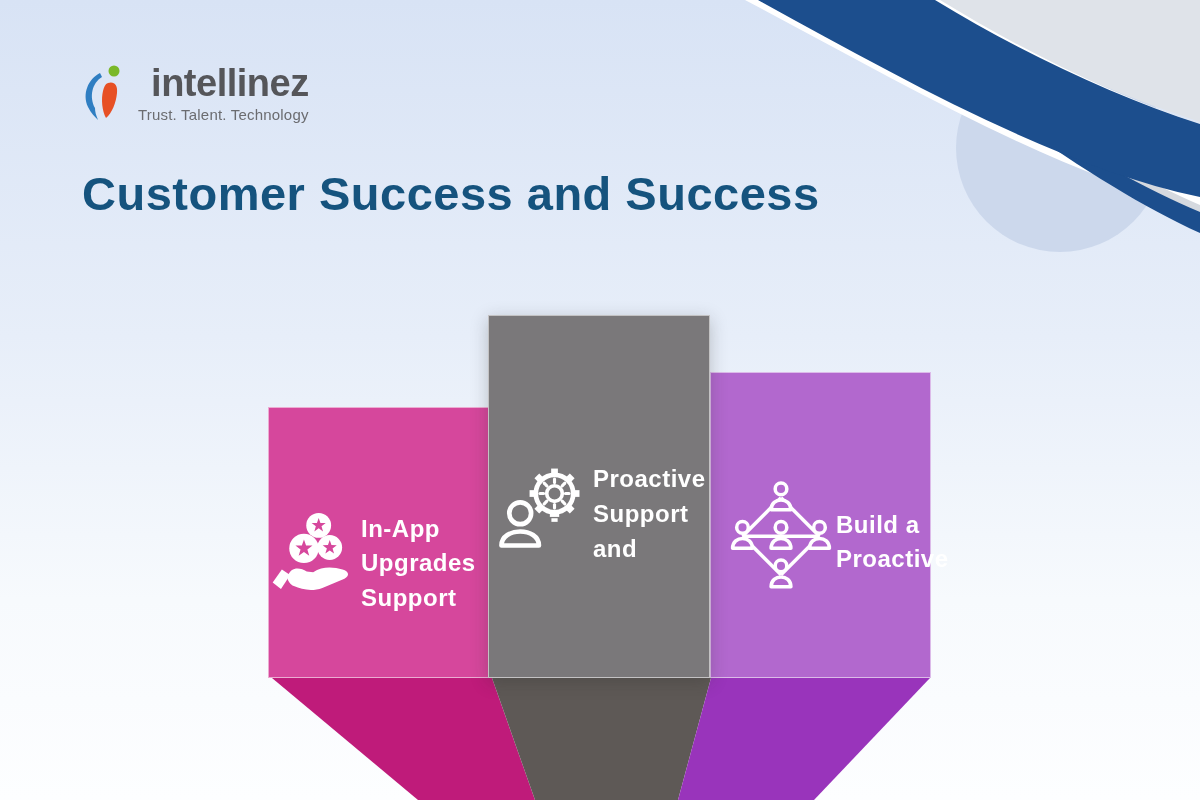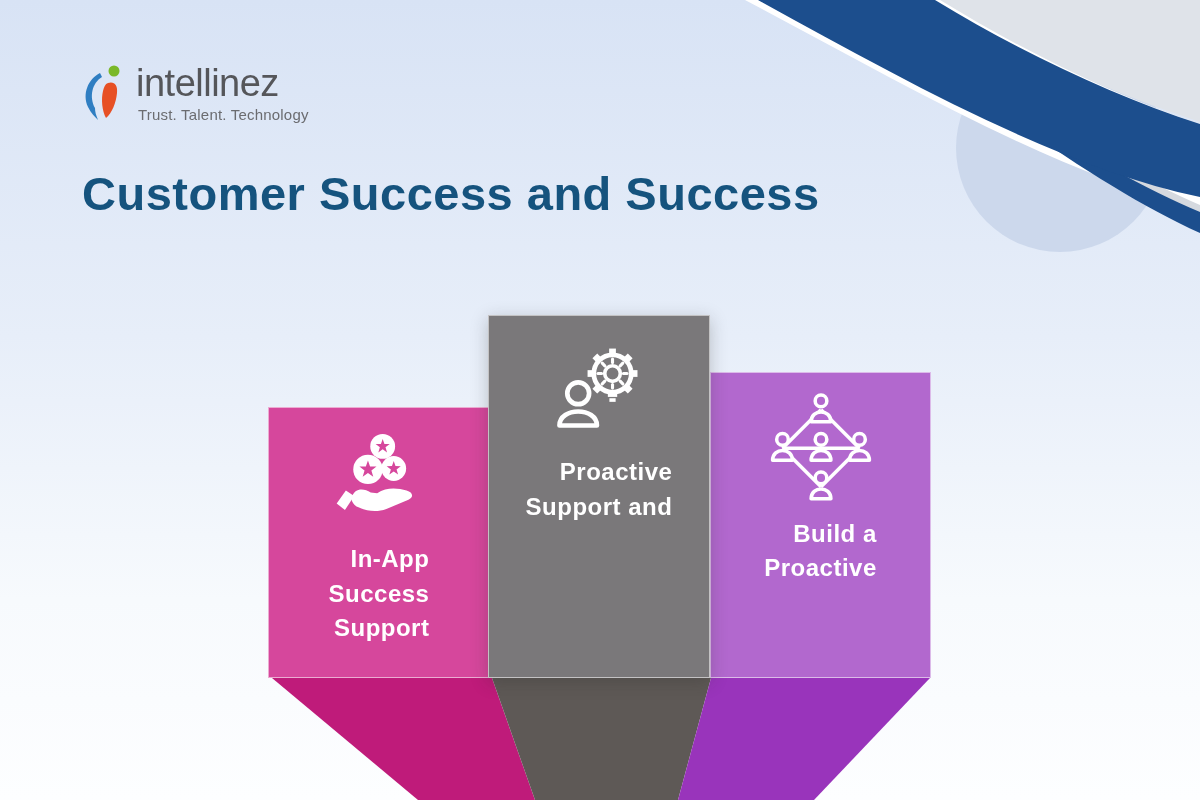--- a/index.html
+++ b/index.html
@@ -22,45 +22,46 @@
     width: 1200px; height: 800px;
     display: block;
   }
 
   
   .logo { position: absolute; left: 82px; top: 62px; display: flex; align-items: flex-start; }
   .logo-mark { width: 46px; height: 60px; }
   .logo-text-block { margin-left: 8px; padding-top: 2px; }
   .logo-name {
     display: block;
-    font-size: 38px; font-weight: normal; line-height: 1.0;
+    font-size: 38px; font-weight: bold; line-height: 1.0;
     letter-spacing: -0.5px;
     color: var(--logo_text, #55565a);
+    text-align: right;
   }
   .logo-tagline {
     display: block;
     margin-top: 4px; margin-left: 2px;
     font-size: 15px; letter-spacing: 0.2px;
     color: var(--logo_tagline, #6b6c70);
   }
 
   
   .page-title {
     position: absolute; left: 82px; top: 166px;
     font-size: 47px; font-weight: bold; letter-spacing: 0.5px;
     color: var(--heading, #15537e);
     white-space: nowrap;
   }
 
   
   .card {
     position: absolute;
-    display: flex; flex-direction: column; align-items: center;
+    display: flex; flex-direction: row; align-items: center;
     border: 1px solid rgba(255,255,255,0.55);
-    text-align: right;
+    text-align: left;
   }
   .card-pink   { left: 268px; top: 407px; width: 222px; height: 271px; z-index: 1; padding-top: 20px; }
   .card-gray   { left: 488px; top: 315px; width: 222px; height: 363px; z-index: 3; padding-top: 18px;
                  box-shadow: 0 4px 16px rgba(40,40,40,0.25); }
   .card-purple { left: 710px; top: 372px; width: 221px; height: 306px; z-index: 2; padding-top: 18px; }
 
   .card-icon { flex: 0 0 auto; }
   .card-pink   .card-icon { width: 92px;  height: 92px; }
   .card-gray   .card-icon { width: 104px; height: 104px; }
   .card-purple .card-icon { width: 110px; height: 110px; }
@@ -123,21 +124,21 @@
           <polygon transform="translate(38,45) scale(1.15)" fill="var(--card-bg, #d6479c)" points="0,-8.5 2.0,-2.75 8.08,-2.63 3.23,1.05 5.0,6.88 0,3.4 -5.0,6.88 -3.23,1.05 -8.08,-2.63 -2.0,-2.75"></polygon>
           <circle cx="66" cy="44" r="13.5" fill="#ffffff"></circle>
           <polygon transform="translate(66,44) scale(0.95)" fill="var(--card-bg, #d6479c)" points="0,-8.5 2.0,-2.75 8.08,-2.63 3.23,1.05 5.0,6.88 0,3.4 -5.0,6.88 -3.23,1.05 -8.08,-2.63 -2.0,-2.75"></polygon>
           <path d="M 4,82 L 14,68 L 23,74 L 13,89 Z" fill="#ffffff"></path>
           <path d="M 20,76 C 24,64 34,66 41,70 L 48,71 C 58,64 70,65 80,68 C 87,70 88,75 82,78 L 58,88 C 47,92 36,90 27,86 C 23,84 20,80 20,76 Z" fill="#ffffff"></path>
         </g>
       </svg>
     </div>
     <div class="card-label">
       <span>In-App</span>
-      <span>Success</span>
+      <span>Upgrades</span>
       <span>Support</span>
     </div>
   </section>
 
   <section class="card card-gray" style="background-color: rgb(122, 120, 122); --card-bg: #7a787a;">
     <div class="card-icon">
       <svg viewBox="0 0 100 100" aria-hidden="true" fill="none" stroke="#ffffff">
 
         <circle cx="30" cy="57" r="10.5" stroke-width="4.5"></circle>
         <path d="M 12,88 C 12,70 48,70 48,88 Z" stroke-width="4.5" stroke-linejoin="round"></path>
@@ -169,21 +170,21 @@
         <line x1="58.5" y1="58.5" x2="67.5" y2="58.5" stroke-width="4"></line>
         <line x1="60" y1="63.5" x2="66" y2="63.5" stroke-width="3.5"></line>
       </svg>
     </div>
     <div class="card-label">
       <span>Proactive</span>
       <span>Support and</span>
     </div>
   </section>
 
-  <section class="card card-purple" style="background-color: rgb(178, 104, 206); --card-bg: #b268ce;">
+  <section class="card card-purple" style="background-color: rgb(178, 104, 206); padding-left: 15px; --card-bg: #b268ce;">
     <div class="card-icon">
       <svg viewBox="0 0 100 100" aria-hidden="true">
         <g stroke="#ffffff" stroke-width="3.2" fill="none">
           <line x1="50" y1="17" x2="15" y2="52"></line>
           <line x1="50" y1="17" x2="85" y2="52"></line>
           <line x1="15" y1="52" x2="50" y2="87"></line>
           <line x1="85" y1="52" x2="50" y2="87"></line>
           <line x1="15" y1="52" x2="85" y2="52"></line>
         </g>
         <g stroke="#ffffff" stroke-width="3.2" stroke-linejoin="round" fill="var(--card-bg, #b268ce)">

